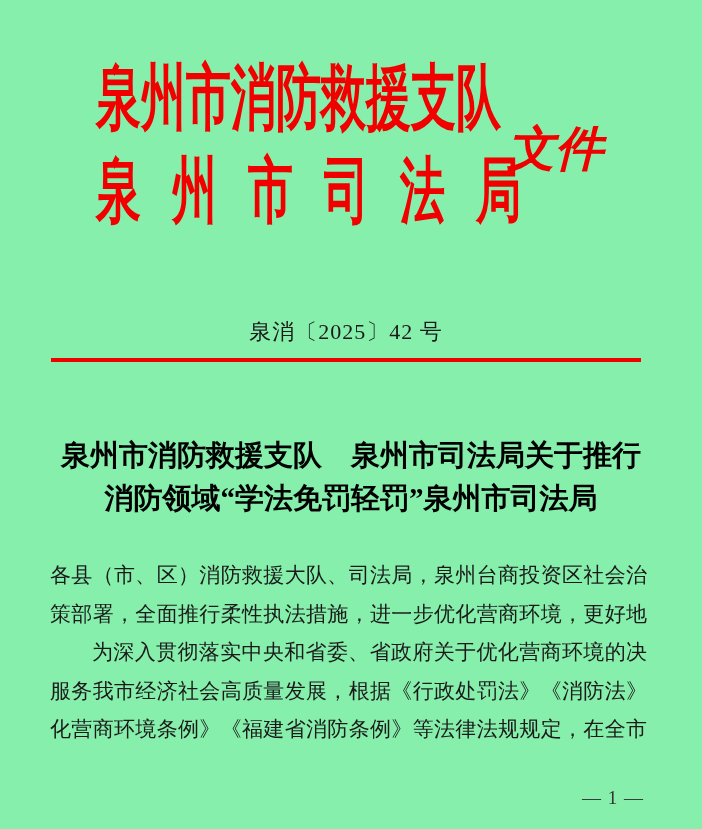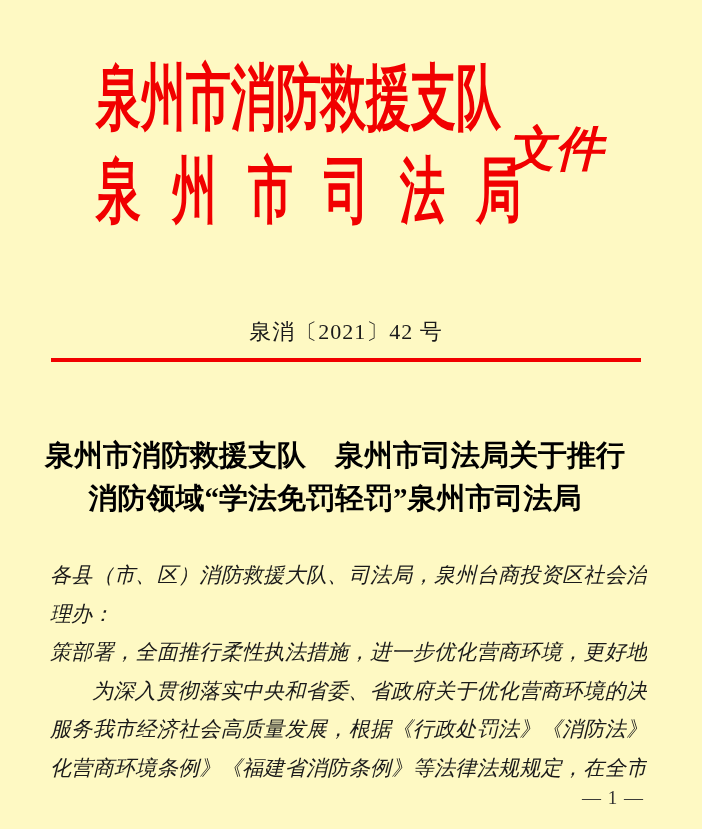--- a/index.html
+++ b/index.html
@@ -3,21 +3,21 @@
 <meta charset="utf-8">
 <style>
   :root{
     --red:#f10000;
     --text:#1a1a1a;
   }
   html,body{margin:0;padding:0;background:#ffffff;}
   .page{
     position:relative;
     width:702px;height:829px;
-    background:#fef9c3;
+    background:#86efac;
     font-family:"Liberation Serif", serif;
     overflow:hidden;
   }
   
   .org1{
     position:absolute;left:96px;top:63px;
     font-size:45px;font-weight:bold;color:var(--red);
     line-height:1;white-space:nowrap;
     transform:scale(1,1.6);transform-origin:0 0;
   }
@@ -37,28 +37,28 @@
     position:absolute;left:51px;top:317px;width:590px;
     text-align:center;font-size:22px;color:var(--text);
     letter-spacing:1px;
   }
   .red-rule{
     position:absolute;left:51px;top:358px;width:590px;height:4px;
     background:var(--red);
   }
   
   .title{
-    position:absolute;left:10px;top:434px;width:650px;
+    position:absolute;left:26px;top:434px;width:650px;
     text-align:center;font-size:29px;font-weight:bold;color:#000;
     line-height:43px;
   }
   
   .body-block{
     position:absolute;left:50px;top:556px;width:597px;
-    font-size:21px;color:var(--text);line-height:38.5px;font-style:italic;
+    font-size:21px;color:var(--text);line-height:38.5px;
   }
   .bl{height:38.5px;overflow:hidden;}
   .just{text-align:justify;text-align-last:justify;}
   .indent{text-indent:42px;}
   
   .page-num{
     position:absolute;top:787px;right:58px;
     font-size:19px;color:#333;letter-spacing:1px;white-space:nowrap;
   }
 </style>
@@ -66,32 +66,31 @@
 <body>
 
 <div class="page">
 
   <div>
     <div class="org1">泉州市消防救援支队</div>
     <div class="org2">泉州市司法局</div>
     <div class="doc-suffix">文件</div>
   </div>
 
-  <div class="doc-number">泉消〔2021〕42 号</div>
+  <div class="doc-number">泉消〔2025〕42 号</div>
 
   <div class="red-rule"></div>
 
   <div class="title">
     <div>泉州市消防救援支队　泉州市司法局关于推行</div>
     <div>消防领域“学法免罚轻罚”泉州市司法局</div>
   </div>
 
   <div class="body-block">
     <div class="bl just">各县（市、区）消防救援大队、司法局，泉州台商投资区社会治</div>
-    <div class="bl">理办：</div>
     <div class="bl just">策部署，全面推行柔性执法措施，进一步优化营商环境，更好地</div>
     <div class="bl just indent">为深入贯彻落实中央和省委、省政府关于优化营商环境的决</div>
     <div class="bl just">服务我市经济社会高质量发展，根据《行政处罚法》《消防法》《优</div>
     <div class="bl just">化营商环境条例》《福建省消防条例》等法律法规规定，在全市范</div>
   </div>
 
   <div class="page-num">— 1 —</div>
 
 </div>
 

